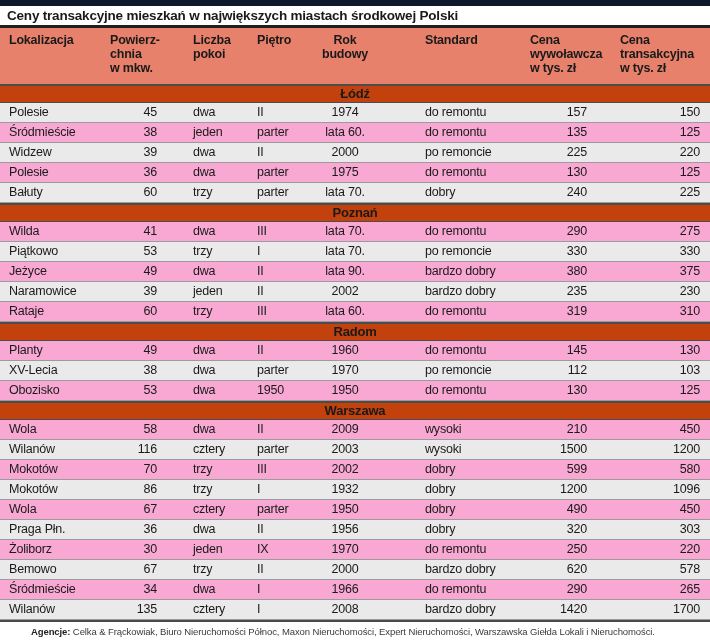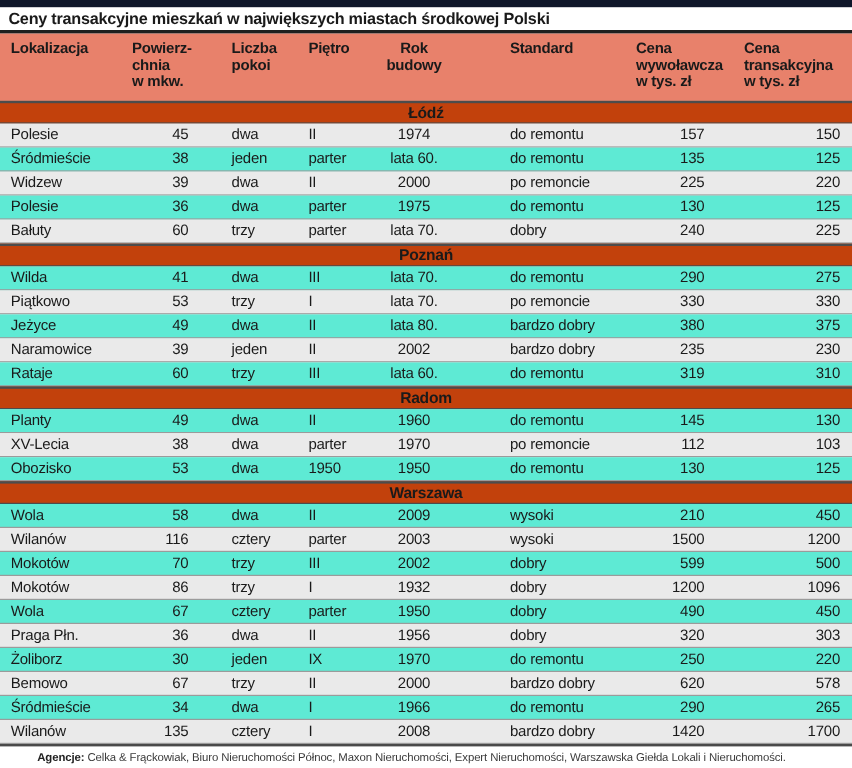--- a/index.html
+++ b/index.html
@@ -25,21 +25,21 @@
     font-size: 12.5px; font-weight: bold; line-height: 14px;
     padding-top: 5px; white-space: pre-line; letter-spacing: -0.2px;
   }
 
   .section-row {
     background: #c2410c; height: 16px; line-height: 16px;
     border-top: 2px solid #4c4c4c; border-bottom: 1px solid #4c4c4c;
     text-align: center; font-size: 13px; font-weight: bold; letter-spacing: -0.2px;
   }
 
-  .data-row { height: 19px; line-height: 19px; border-bottom: 1px solid #9b9b9b; background: #5eead4; }
+  .data-row { height: 19px; line-height: 19px; border-bottom: 1px solid #9b9b9b; background: #f9a8d4; }
   .data-row.shaded { background: #eaeaea; }
   .cell { font-size: 12.5px; letter-spacing: -0.2px; overflow: hidden; white-space: nowrap; }
 
   
   .c0 { text-align: left;  padding-left: 9px; }
   .c1 { text-align: right; padding-right: 8px; }
   .c2 { text-align: left;  padding-left: 28px; }
   .c3 { text-align: left;  padding-left: 22px; }
   .c4 { text-align: center; }
   .c5 { text-align: left;  padding-left: 35px; }
@@ -150,21 +150,21 @@
         <div class="cell c4">lata 70.</div>
         <div class="cell c5">po remoncie</div>
         <div class="cell c6">330</div>
         <div class="cell c7">330</div>
       </div>
       <div class="grid-row data-row">
         <div class="cell c0">Jeżyce</div>
         <div class="cell c1">49</div>
         <div class="cell c2">dwa</div>
         <div class="cell c3">II</div>
-        <div class="cell c4">lata 80.</div>
+        <div class="cell c4">lata 90.</div>
         <div class="cell c5">bardzo dobry</div>
         <div class="cell c6">380</div>
         <div class="cell c7">375</div>
       </div>
       <div class="grid-row data-row shaded">
         <div class="cell c0">Naramowice</div>
         <div class="cell c1">39</div>
         <div class="cell c2">jeden</div>
         <div class="cell c3">II</div>
         <div class="cell c4">2002</div>
@@ -235,21 +235,21 @@
         <div class="cell c7">1200</div>
       </div>
       <div class="grid-row data-row">
         <div class="cell c0">Mokotów</div>
         <div class="cell c1">70</div>
         <div class="cell c2">trzy</div>
         <div class="cell c3">III</div>
         <div class="cell c4">2002</div>
         <div class="cell c5">dobry</div>
         <div class="cell c6">599</div>
-        <div class="cell c7">500</div>
+        <div class="cell c7">580</div>
       </div>
       <div class="grid-row data-row shaded">
         <div class="cell c0">Mokotów</div>
         <div class="cell c1">86</div>
         <div class="cell c2">trzy</div>
         <div class="cell c3">I</div>
         <div class="cell c4">1932</div>
         <div class="cell c5">dobry</div>
         <div class="cell c6">1200</div>
         <div class="cell c7">1096</div>

